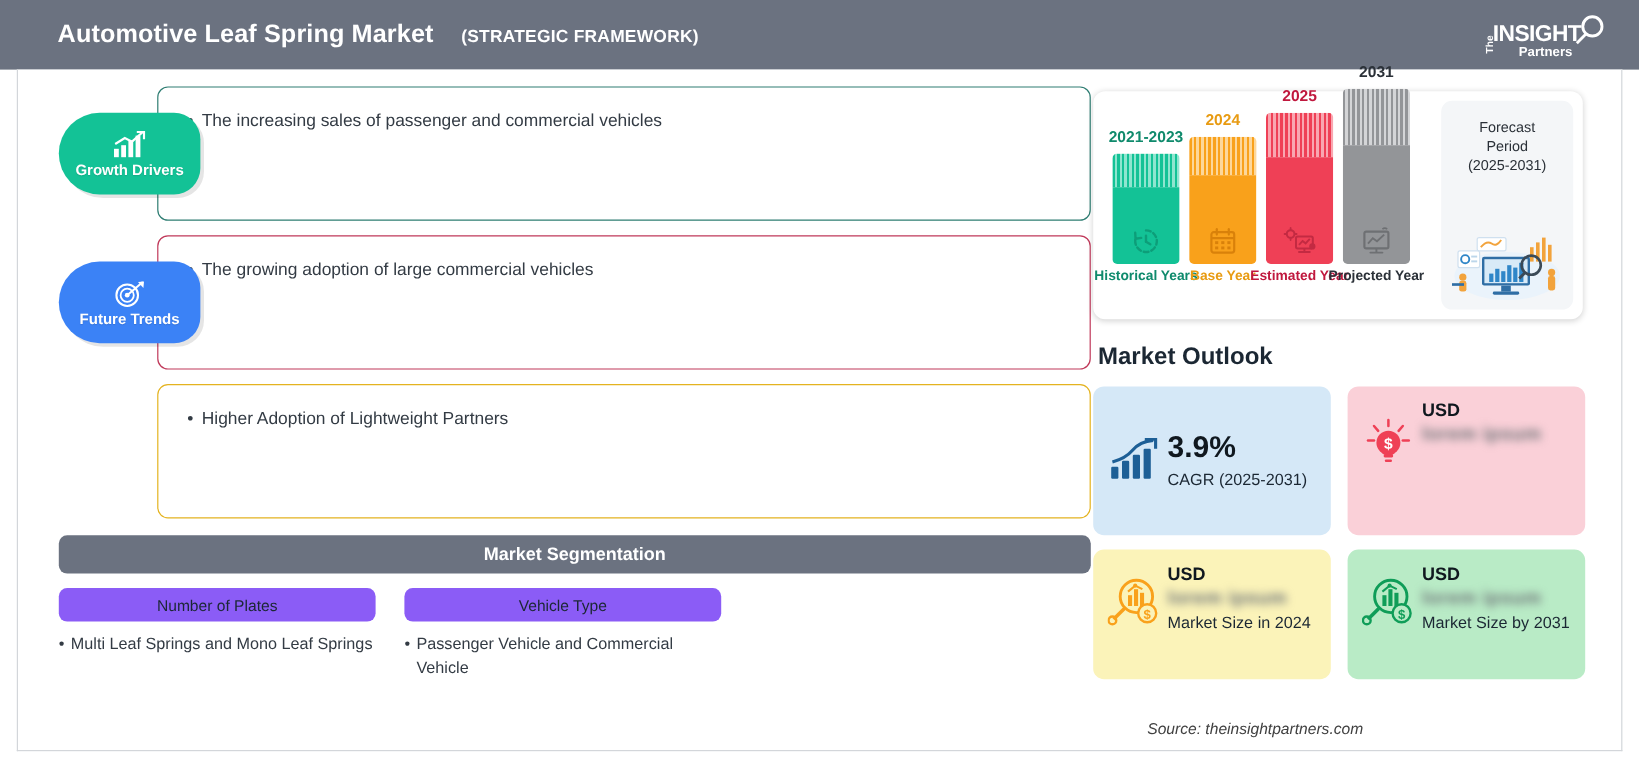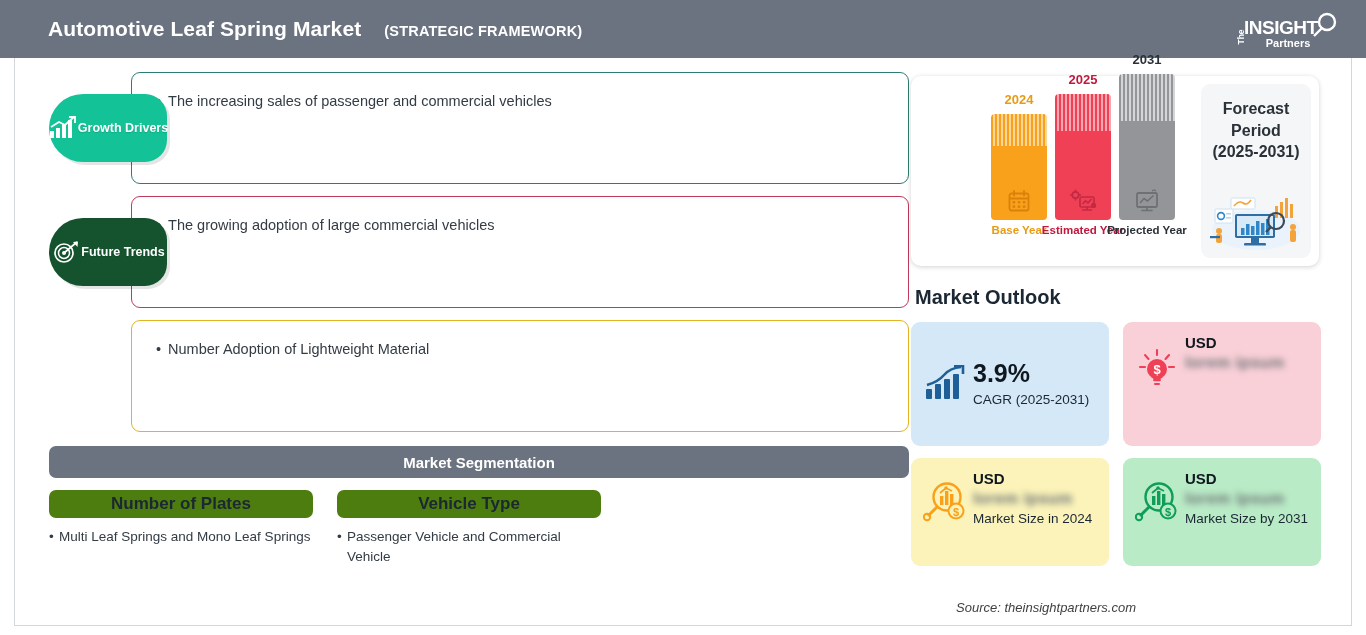--- a/index.html
+++ b/index.html
@@ -40,43 +40,43 @@
   .driver-row.r3 .driver-box { border-color: #e4b320; }
   .driver-text {
     position: absolute; left: 24px; top: 18px; right: 20px;
     font-size: 14.5px; color: #333b44; line-height: 1.45;
   }
   .driver-text .bullet { margin-right: 7px; }
 
   .badge {
     position: absolute; left: 0; top: 22px; width: 118px; height: 68px;
     border-radius: 34px 22px 22px 34px;
-    display: flex; flex-direction: row; align-items: center; justify-content: center;
+    display: flex; flex-direction: column; align-items: center; justify-content: center;
     color: #fff; z-index: 4;
     box-shadow: 3px 3px 0 rgba(0,0,0,0.10);
   }
   .badge.green  { background: #13c296; }
-  .badge.red    { background: #14532d; }
+  .badge.red    { background: #3b82f6; }
   .badge.orange { background: #f9a11b; }
   .badge-icon { height: 26px; display: flex; align-items: center; justify-content: center; margin-bottom: 1px; }
   .badge-label { font-size: 12.5px; font-weight: bold; text-shadow: 0 1px 1px rgba(0,0,0,.12); white-space: nowrap; }
 
   
   .seg { position: absolute; left: 34px; top: 388px; width: 860px; }
   .seg-header {
     height: 32px; background: #6b7280; border-radius: 7px;
     display: flex; align-items: center; justify-content: center;
     color: #fff; font-size: 15px; font-weight: bold;
   }
   .seg-cols { display: flex; gap: 24px; margin-top: 12px; }
   .seg-col { width: 264px; }
   .seg-pill {
-    height: 28px; background: #4d7c0f; border-radius: 7px;
+    height: 28px; background: #8b5cf6; border-radius: 7px;
     display: flex; align-items: center; justify-content: center;
-    color: #1b2733; font-size: 17px; font-weight: bold;
+    color: #1b2733; font-size: 13px; font-weight: normal;
   }
   .seg-item {
     margin-top: 9px; font-size: 13.5px; color: #333b44; line-height: 1.5;
     padding-left: 10px; position: relative;
   }
   .seg-item .bullet { position: absolute; left: 0; top: 0; }
   .seg-item span.txt { display: inline-block; }
 
   
   .right { position: absolute; left: 882px; top: 0; width: 440px; }
@@ -103,21 +103,21 @@
     position: absolute; left: 50%; transform: translateX(-50%);
     text-align: center; font-size: 11.5px; font-weight: bold; line-height: 1.18; white-space: nowrap;
   }
 
   .forecast-right {
     position: absolute; right: 8px; top: 8px; width: 110px; height: 174px;
     background: #f4f6f8; border-radius: 9px;
   }
   .fr-title {
     position: absolute; left: 0; right: 0; top: 14px; text-align: center;
-    font-size: 16px; font-weight: bold; color: #2b3138; line-height: 1.35;
+    font-size: 12px; font-weight: normal; color: #2b3138; line-height: 1.35;
   }
   .fr-illus { position: absolute; left: 4px; bottom: 6px; width: 102px; height: 62px; }
 
   .outlook-title {
     position: absolute; left: 18px; top: 228px;
     font-size: 20px; font-weight: bold; color: #1b2733;
   }
 
   .cards { position: absolute; left: 14px; top: 264px; width: 410px; }
   .card-row { display: flex; gap: 14px; margin-bottom: 12px; }
@@ -202,21 +202,21 @@
               <path d="M22 2 L27 1.5 L26.5 7" fill="#fff"></path>
             </svg>
           </span>
           <span class="badge-label">Future Trends</span>
         </div>
       </div>
 
       <div class="driver-row r3">
         <div class="driver-box">
           <div class="driver-text">
-            <span class="bullet">•</span><span>Number Adoption of Lightweight Material</span>
+            <span class="bullet">•</span><span>Higher Adoption of Lightweight Partners</span>
           </div>
         </div>
       </div>
     </div>
 
     <div class="seg">
       <div class="seg-header">Market Segmentation</div>
       <div class="seg-cols">
         <div class="seg-col">
           <div class="seg-pill">Number of Plates</div>
@@ -232,20 +232,35 @@
         </div>
       </div>
     </div>
 
     <div class="right">
 
       <div class="forecast-card">
         <div class="forecast-inner">
           <div class="bars">
 
+            <div class="bar-group" style="left:0;height:126px;">
+              <div class="bar-year" style="top:-18px;color:#0f8a6c;">2021-2023</div>
+              <div class="bar" style="top:4px;height:92px;">
+                <div class="bar-stripe" style="height:28px;background:repeating-linear-gradient(90deg,#13c296 0 2px,#8fe5cf 2px 4px);"></div>
+                <div class="bar-solid" style="background:#13c296;">
+                  <svg width="26" height="26" viewBox="0 0 26 26">
+                    <path d="M13 4 a9 9 0 1 1-8.6 6.4" fill="none" stroke="#0d9e79" stroke-width="2" stroke-dasharray="4 2.5" stroke-linecap="round"></path>
+                    <path d="M4 6 L4.3 11 L9 10.2" fill="none" stroke="#0d9e79" stroke-width="2" stroke-linecap="round"></path>
+                    <line x1="13" y1="8.5" x2="13" y2="13.5" stroke="#0d9e79" stroke-width="2" stroke-linecap="round"></line>
+                    <line x1="13" y1="13.5" x2="16.6" y2="15.6" stroke="#0d9e79" stroke-width="2" stroke-linecap="round"></line>
+                  </svg>
+                </div>
+              </div>
+              <div class="bar-caption" style="top:100px;color:#0f8a6c;"><span>Historical Years</span></div>
+            </div>
 
             <div class="bar-group" style="left:64px;height:126px;">
               <div class="bar-year" style="top:-32px;color:#e89b12;">2024</div>
               <div class="bar" style="top:-10px;height:106px;">
                 <div class="bar-stripe" style="height:32px;background:repeating-linear-gradient(90deg,#f9a11b 0 2px,#fdd79a 2px 4px);"></div>
                 <div class="bar-solid" style="background:#f9a11b;">
                   <svg width="26" height="26" viewBox="0 0 26 26">
                     <rect x="3.5" y="5.5" width="19" height="17" rx="2" fill="none" stroke="#d9810a" stroke-width="1.8"></rect>
                     <line x1="3.5" y1="10.5" x2="22.5" y2="10.5" stroke="#d9810a" stroke-width="1.8"></line>
                     <line x1="8" y1="3" x2="8" y2="7.5" stroke="#d9810a" stroke-width="1.8" stroke-linecap="round"></line>

